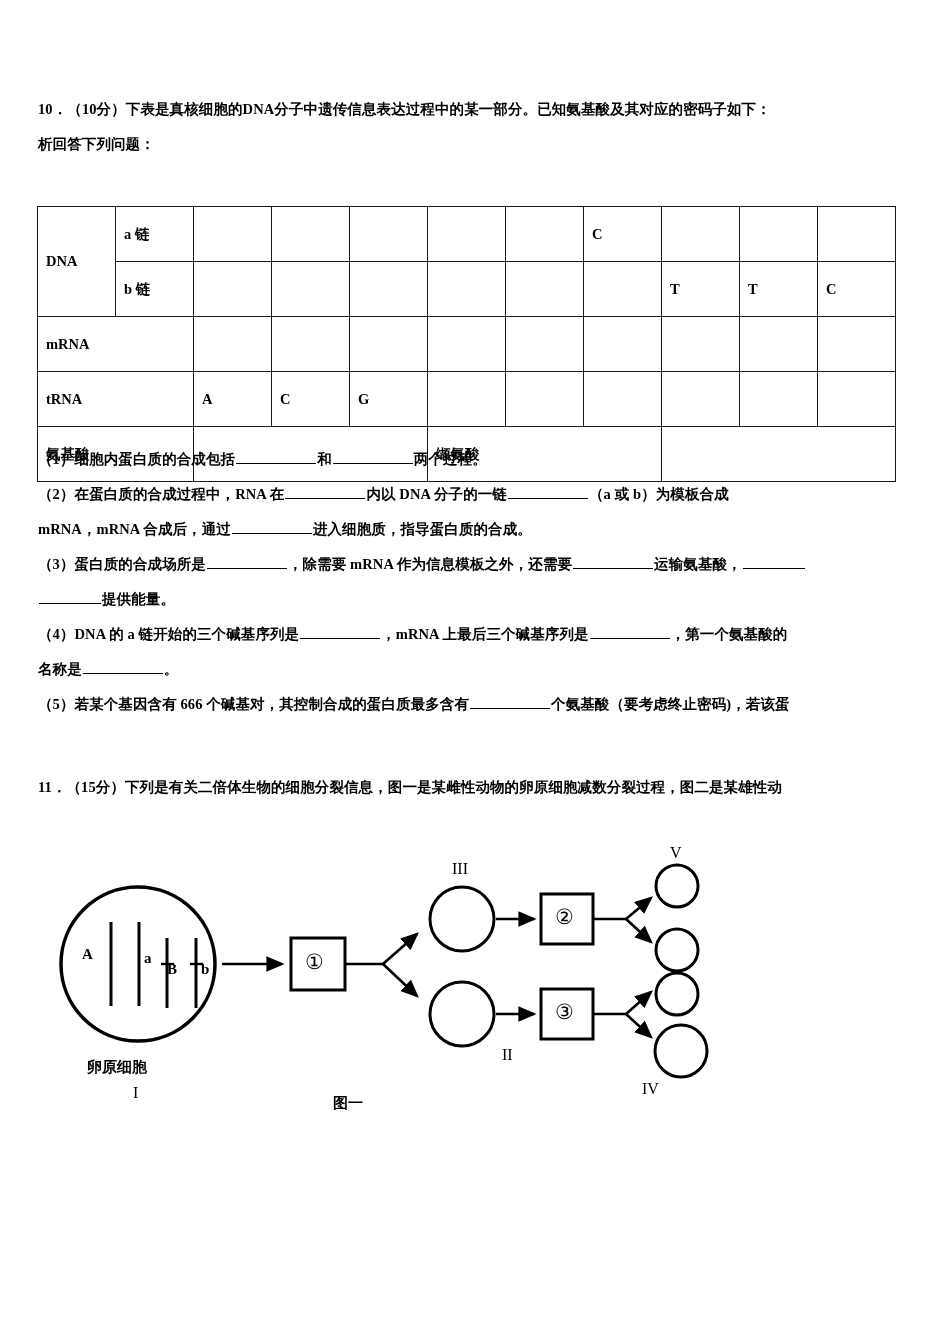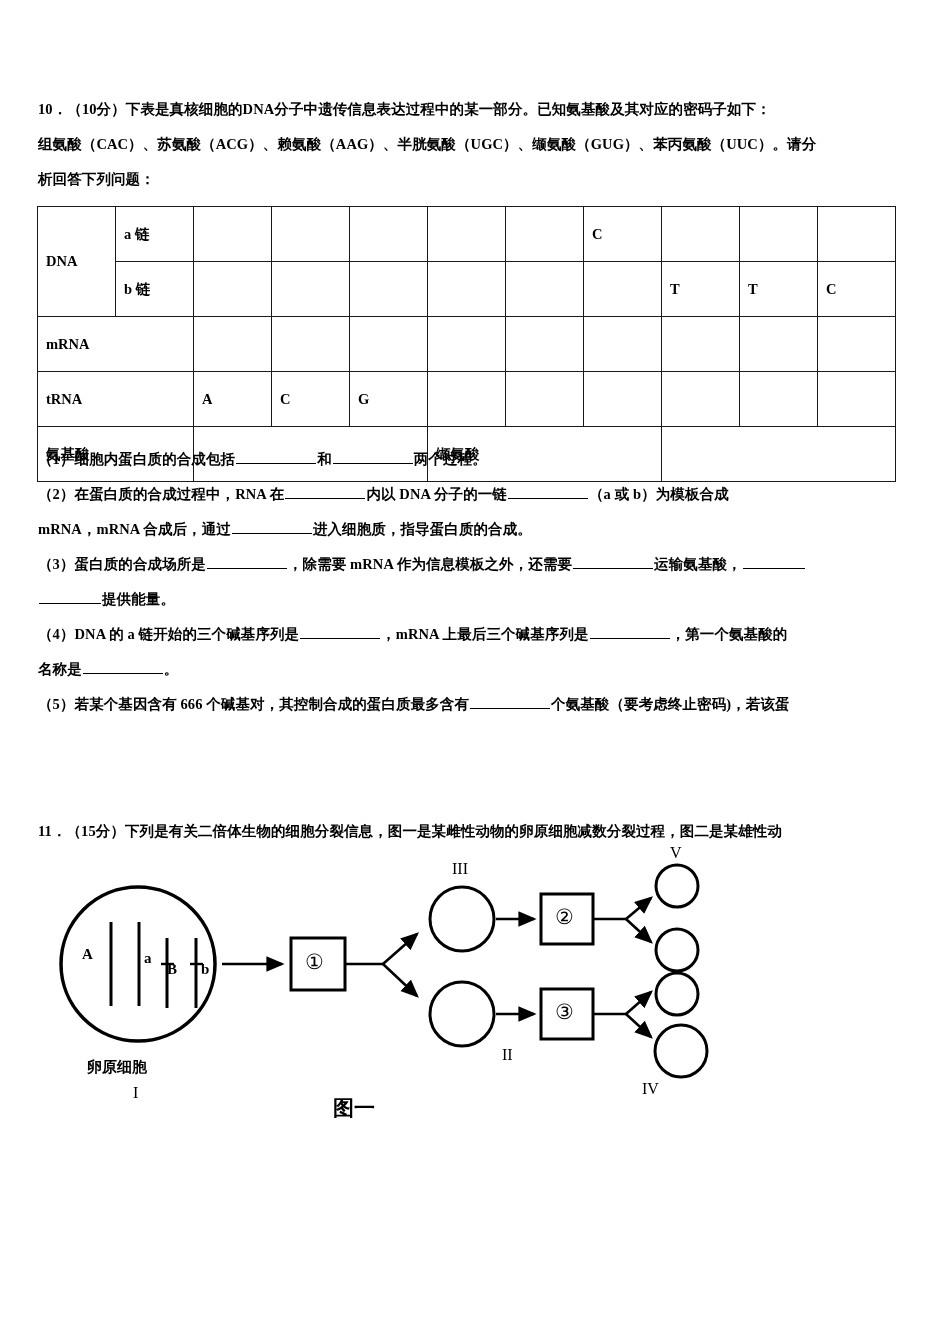--- a/index.html
+++ b/index.html
@@ -92,23 +92,20 @@
 </head>
 <body>
 
 <div class="page">
 
   <div class="q-block" style="top:92px;">
     <div class="para">
       <span>10．</span><span>（10分）</span><span>下表是真核细胞的DNA分子中遗传信息表达过程中的某一部分。已知氨基酸及其对应的密码子如下：</span>
     </div>
     <div class="para">
-      <span>组氨酸（CAC）、苏氨酸（ACG）、赖氨酸（AAG）、半胱氨酸（UGC）、缬氨酸（GUG）、苯丙氨酸（UUC）。请分</span>
-    </div>
-    <div class="para">
       <span>析回答下列问题：</span>
     </div>
   </div>
 
   <table class="bio-table">
     <colgroup>
       <col style="width:78px">
       <col style="width:78px">
       <col style="width:78px">
       <col style="width:78px">
@@ -204,21 +201,21 @@
     </div>
     <div class="para">
       <span>名称是</span><span class="blank b-md"></span><span>。</span>
     </div>
 
     <div class="para">
       <span>（5）若某个基因含有 666 个碱基对，其控制合成的蛋白质最多含有</span><span class="blank b-md"></span><span>个氨基酸（要考虑终止密码)，若该蛋</span>
     </div>
   </div>
 
-  <div class="q-block" style="top:814px;">
+  <div class="q-block" style="top:770px;">
     <div class="para">
       <span>11．</span><span>（15分）</span><span>下列是有关二倍体生物的细胞分裂信息，图一是某雌性动物的卵原细胞减数分裂过程，图二是某雄性动</span>
     </div>
   </div>
 
   <div class="figure-wrap">
     <svg width="720" height="300" viewBox="0 0 720 300">
       <defs>
         <marker id="arrowhead" markerWidth="7" markerHeight="7" refX="6" refY="3" orient="auto" markerUnits="strokeWidth">
           <path d="M0,0 L7,3 L0,6 z" fill="#000"></path>
@@ -283,16 +280,16 @@
     <div class="roman" style="left:414px; top:14px;">III</div>
     <div class="roman" style="left:416px; top:200px;margin-left:48px;">II</div>
     <div class="roman" style="left:632px; top:-2px;">V</div>
     <div class="roman" style="left:604px; top:234px;">IV</div>
 
     
     <div class="fig-caption" style="left:49px; top:212px; font-size:15px;">卵原细胞</div>
     <div class="roman" style="left:95px; top:238px;">I</div>
 
     
-    <div class="fig-caption" style="left:295px; top:248px; font-size:21px;">图一</div>
+    <div class="fig-caption" style="left:295px; top:248px; font-size:15px;">图一</div>
   </div>
 
 </div>
 
 </body></html>

